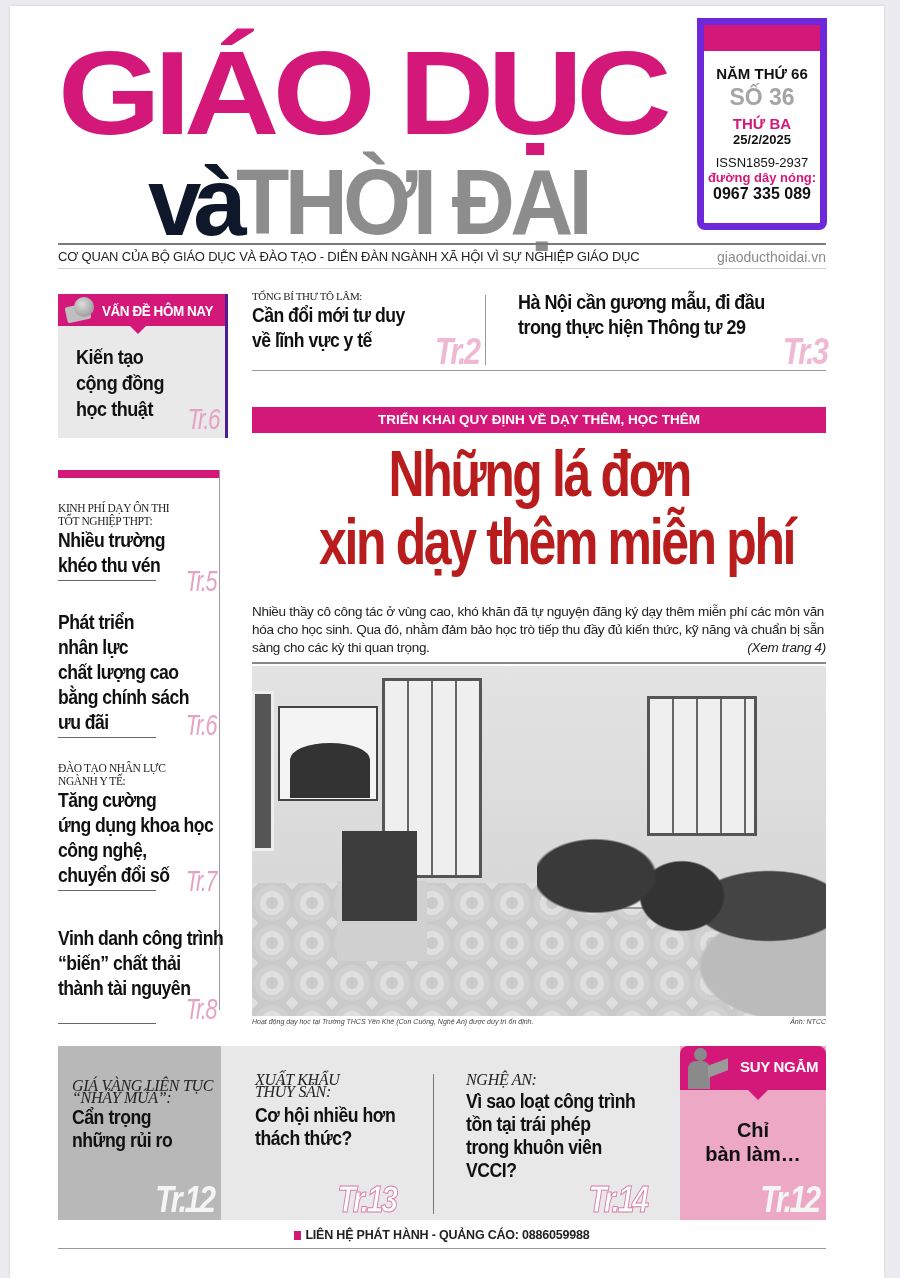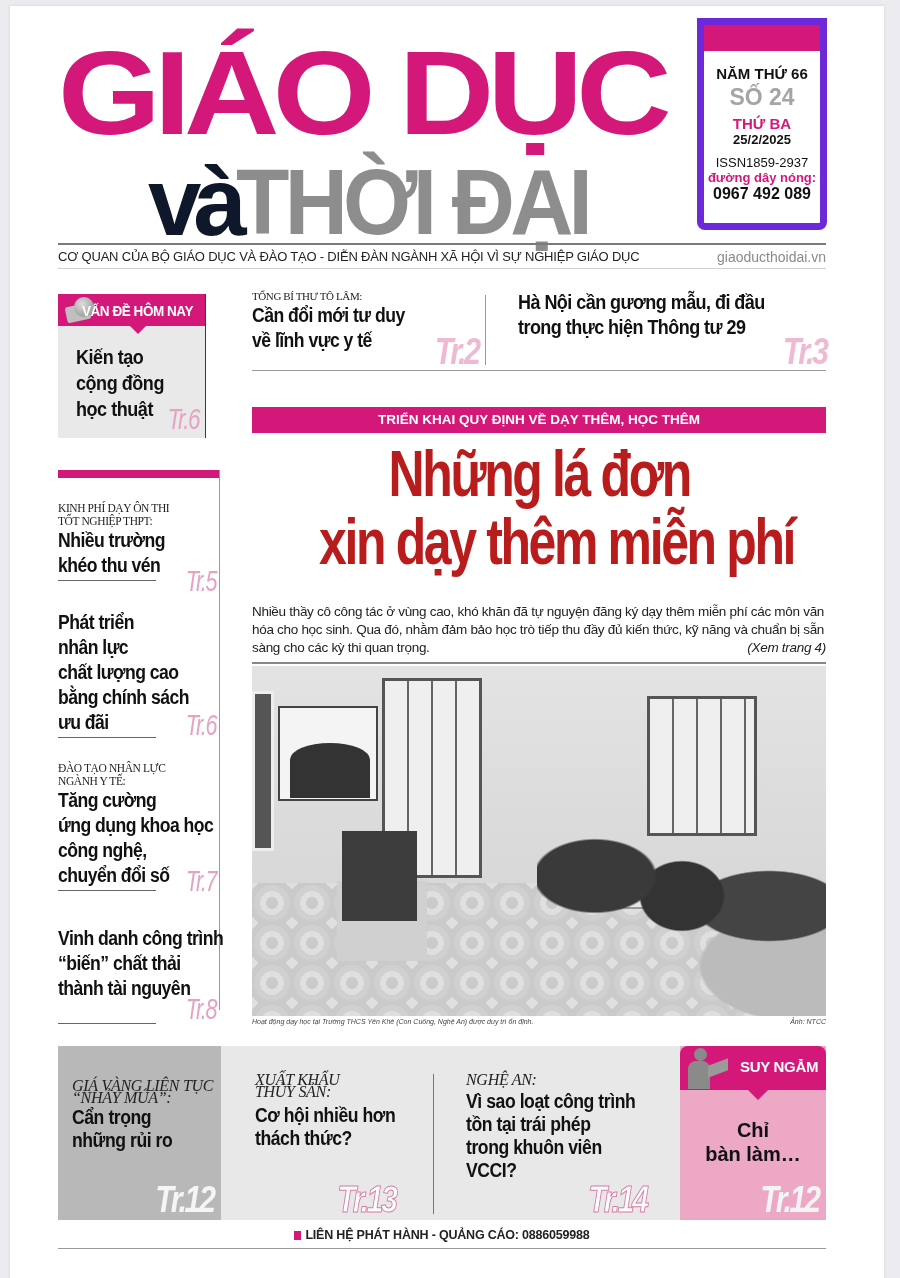--- a/index.html
+++ b/index.html
@@ -21,21 +21,21 @@
   .issue-date { font-weight: 700; font-size: 13px; color: #111; }
   .issue-issn { font-size: 13px; color: #111; margin-top: 8px; }
   .issue-hotline-lbl { font-weight: 700; font-size: 13px; color: #d4187a; }
   .issue-hotline { font-weight: 700; font-size: 16px; color: #111; }
 
   .tagline-row { position: absolute; left: 58px; top: 243px; width: 768px; height: 26px; border-top: 2px solid #7a7a7a; border-bottom: 1px solid #cfcfcf; display: flex; justify-content: space-between; align-items: center; }
   .tagline { font-size: 13px; color: #222; letter-spacing: -0.2px; }
   .site-url { font-size: 14px; color: #8a8a8a; }
 
   
-  .today-box { position: absolute; left: 58px; top: 294px; width: 148px; height: 144px; background: #e9e9e9; border-right: 1px solid #4c1d95; }
+  .today-box { position: absolute; left: 58px; top: 294px; width: 170px; height: 144px; background: #e9e9e9; border-right: 3px solid #4c1d95; }
   .today-head { height: 32px; background: #d4187a; display: flex; align-items: center; padding-left: 6px; position: relative; }
   .today-head::after { content: ""; position: absolute; left: 72px; bottom: -8px; border-left: 8px solid transparent; border-right: 8px solid transparent; border-top: 8px solid #d4187a; }
   .globe-icon { width: 34px; height: 26px; position: relative; margin-right: 4px; }
   .globe-icon .g1 { position: absolute; left: 2px; top: 8px; width: 24px; height: 16px; background: #bfbfbf; transform: rotate(-12deg); border-radius: 2px; }
   .globe-icon .g2 { position: absolute; left: 10px; top: 0; width: 20px; height: 20px; border-radius: 50%; background: radial-gradient(circle at 40% 35%, #ddd, #888); }
   .today-label { color: #fff; font-weight: 700; font-size: 15px; letter-spacing: -0.5px; transform: scaleX(0.9); transform-origin: left; white-space: nowrap; }
   .today-title { position: absolute; left: 18px; top: 50px; font-weight: 700; font-size: 20px; line-height: 26px; color: #111; letter-spacing: -0.5px; transform: scaleX(0.9); transform-origin: left; }
   .page-ref { font-style: italic; color: #e5a3c3; font-weight: 400; }
   .today-ref { position: absolute; right: 6px; bottom: 4px; font-size: 30px; line-height: 30px; letter-spacing: -2px; transform: scaleX(0.75); transform-origin: right; }
 
@@ -115,26 +115,26 @@
 
 <div class="masthead">
   <div class="logo-top">GIÁO DỤC</div>
   <div class="logo-va">và</div>
   <div class="logo-bottom">THỜI ĐẠI</div>
 </div>
 
 <div class="issue-box">
   <div class="bar"></div>
   <div class="issue-year">NĂM THỨ 66</div>
-  <div class="issue-no">SỐ 24</div>
+  <div class="issue-no">SỐ 36</div>
   <div class="issue-day">THỨ BA</div>
   <div class="issue-date">25/2/2025</div>
   <div class="issue-issn">ISSN1859-2937</div>
   <div class="issue-hotline-lbl">đường dây nóng:</div>
-  <div class="issue-hotline">0967 492 089</div>
+  <div class="issue-hotline">0967 335 089</div>
 </div>
 
 <div class="tagline-row">
   <span class="tagline">CƠ QUAN CỦA BỘ GIÁO DỤC VÀ ĐÀO TẠO - DIỄN ĐÀN NGÀNH XÃ HỘI VÌ SỰ NGHIỆP GIÁO DỤC</span>
   <span class="site-url">giaoducthoidai.vn</span>
 </div>
 
 <div class="today-box">
   <div class="today-head">
     <span class="globe-icon">

